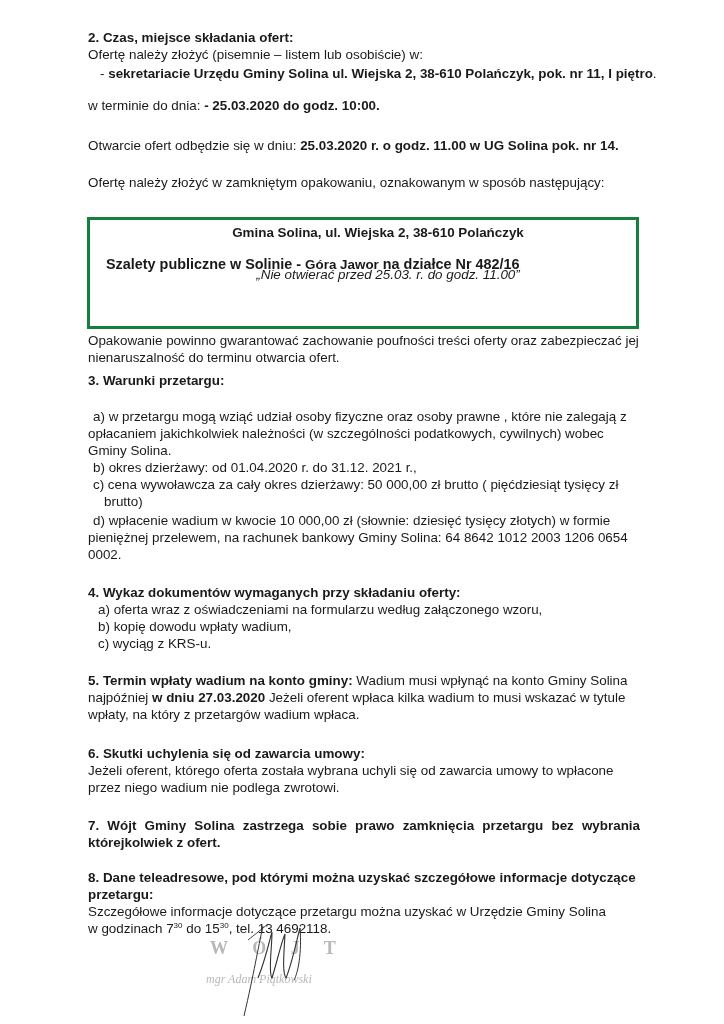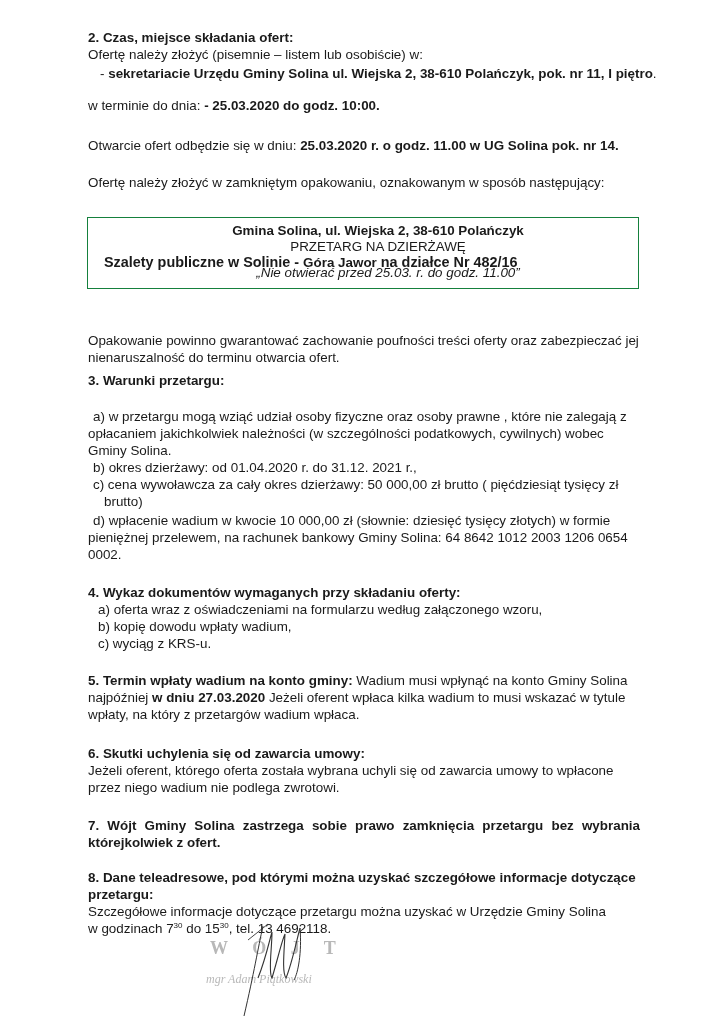--- a/index.html
+++ b/index.html
@@ -6,22 +6,22 @@
     body {
       width: 724px; height: 1024px; position: relative; overflow: hidden;
       font-family: "Liberation Sans", "DejaVu Sans", sans-serif;
       color: #1a1a1a; font-size: 13.4px; line-height: 17px;
     }
     .abs { position: absolute; }
     .b { font-weight: bold; }
     .line { position: absolute; left: 88px; white-space: nowrap; }
     .justify { text-align: justify; text-align-last: justify; white-space: normal; }
     .box {
-      position: absolute; left: 87px; top: 217px; width: 552px; height: 72px;
-      border: 1px solid #15803d; box-sizing: border-box;
+      position: absolute; left: 87px; top: 217px; width: 552px; height: 112px;
+      border: 3px solid #15803d; box-sizing: border-box;
     }
     .box .row { position: absolute; left: 0; right: 0; text-align: center; white-space: nowrap; }
     .stamp { color: #b8b8b8; font-family: "Liberation Serif", "DejaVu Serif", serif; }
     sup { font-size: 8px; line-height: 0; vertical-align: 5px; }
     svg.sig { position: absolute; left: 228px; top: 918px; }
   </style>
 </head>
 <body>
 
 <div class="line b" style="top:29px;">2. Czas, miejsce składania ofert:</div>
@@ -35,21 +35,20 @@
   <span class="b">- 25.03.2020 do godz. 10:00.</span>
 </div>
 <div class="line" style="top:137px;">
   <span>Otwarcie ofert odbędzie się w dniu:</span>
   <span class="b">25.03.2020  r. o godz. 11.00 w  UG Solina pok. nr 14.</span>
 </div>
 <div class="line" style="top:174px;">Ofertę należy złożyć w zamkniętym opakowaniu, oznakowanym w sposób następujący:</div>
 
 <div class="box">
   <div class="row b" style="top:4px; padding-left:30px;">Gmina Solina, ul. Wiejska 2, 38-610 Polańczyk</div>
-  <div class="row" style="top:20px; padding-left:30px;">PRZETARG NA DZIERŻAWĘ</div>
   <div class="row b" style="top:36px; text-align:left; left:16px; font-size:14.4px;">
     <span>Szalety publiczne w Solinie - </span><span style="font-size:13.4px;">Góra Jawor</span><span> na działce Nr 482/16</span>
   </div>
   <div class="row" style="top:46px; padding-left:50px;font-style:italic;">„Nie otwierać przed  25.03. r. do godz. 11.00”</div>
 </div>
 
 <div class="line" style="top:332px;">Opakowanie powinno gwarantować zachowanie poufności treści oferty oraz zabezpieczać jej</div>
 <div class="line" style="top:349px;">nienaruszalność do terminu otwarcia ofert.</div>
 
 <div class="line b" style="top:372px;">3. Warunki przetargu:</div>

